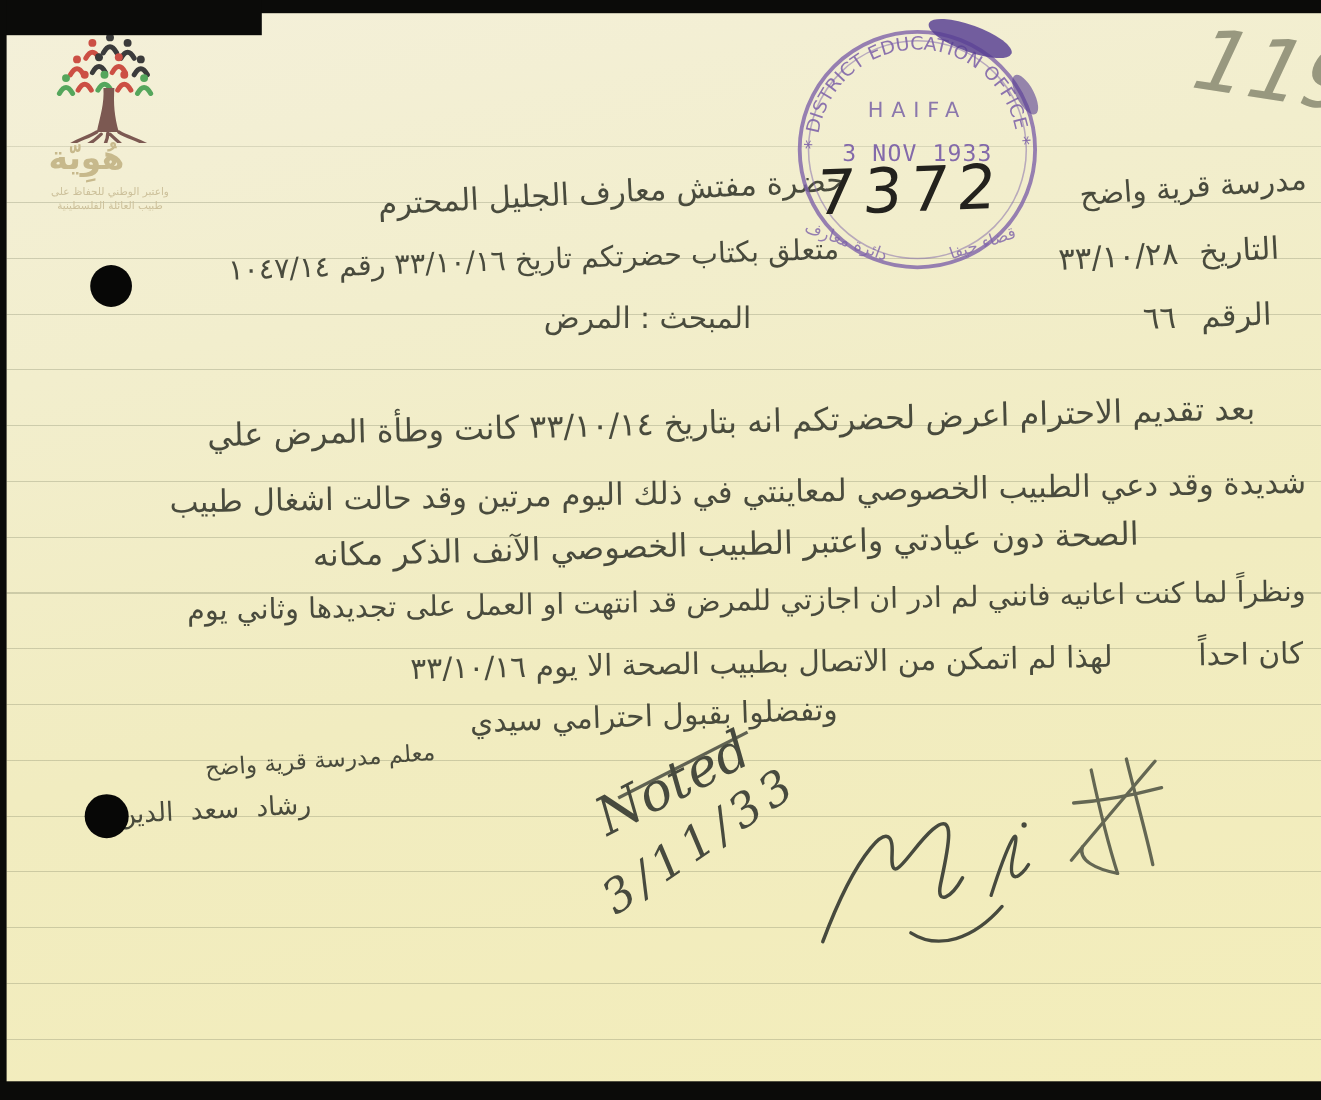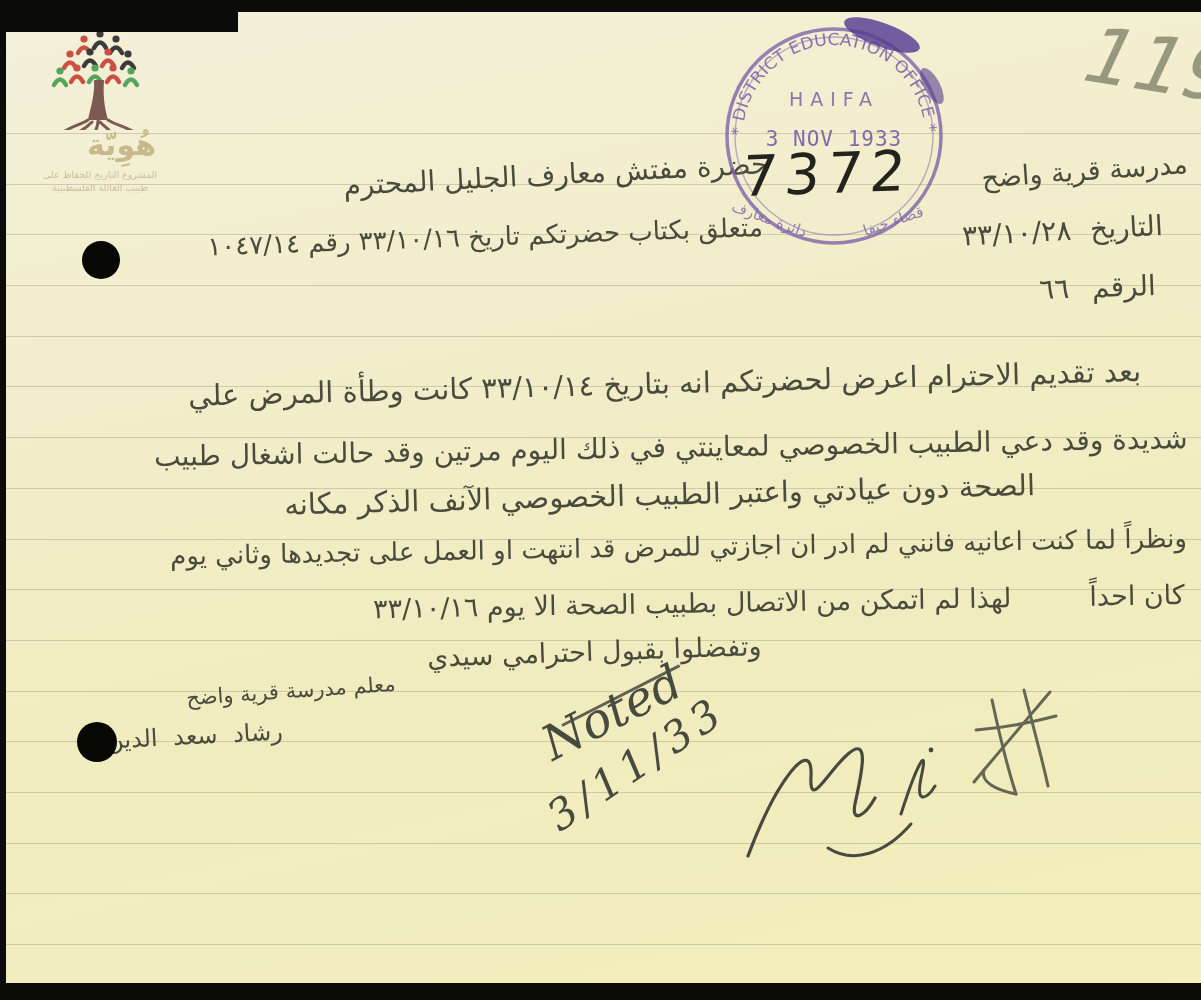--- a/index.html
+++ b/index.html
@@ -17,21 +17,21 @@
   .bar-top-left{left:0;top:0;width:238px;height:32px;}
   .bar-left{left:0;top:0;width:6px;height:1000px;}
   .bar-bottom{left:0;top:983px;width:1201px;height:17px;}
 
   .hole{position:absolute;background:#070706;border-radius:50%;}
   .hole-1{left:82px;top:241px;width:38px;height:38px;}
   .hole-2{left:77px;top:722px;width:40px;height:40px;}
 
   
   .logo-svg{position:absolute;left:50px;top:26px;}
-  .brand{position:absolute;left:44px;top:128px;width:112px;text-align:right;
+  .brand{position:absolute;left:44px;top:128px;width:112px;text-align:left;
          font-size:30px;font-weight:bold;color:#c7b98c;direction:rtl;line-height:1.1;}
   .tagline{position:absolute;width:140px;text-align:center;color:#ccc09a;
            font-size:9.5px;direction:rtl;line-height:1.2;}
   .tag1{left:30px;top:169px;}
   .tag2{left:30px;top:182px;}
 
   
   .folio{position:absolute;left:1086px;top:26px;font-size:78px;color:#8f8f77;opacity:.9;
          transform:rotate(9deg) skewX(-16deg);line-height:1;}
 
@@ -111,27 +111,28 @@
         <path d="M57 56 Q63 45 69 56" stroke="#cc4f44" stroke-width="4.5" fill="none"></path>
       <circle cx="81" cy="45" r="3.6" fill="#55a65c"></circle>
         <path d="M75 59 Q81 48 87 59" stroke="#55a65c" stroke-width="4.5" fill="none"></path>
     </g>
     <g>
       <path d="M44 54 C45 68 41 80 38 94 L58 94 C54 80 53 68 54 54 Z" fill="#7c5952"></path>
       <path d="M38 94 C30 99 20 101 12 107 M48 95 C48 101 46 104 44 108 M58 94 C66 99 76 101 86 107 M50 96 C56 102 60 104 62 108 M42 96 C36 102 30 106 24 108" stroke="#7c5952" stroke-width="3" fill="none" stroke-linecap="round"></path>
     </g>
   </svg>
   <div class="brand">هُوِيّة</div>
-  <div class="tagline tag1">المشروع التاريخ للحفاظ على</div>
+  <div class="tagline tag1">واعتبر الوطني للحفاظ على</div>
   <div class="tagline tag2">طبيب العائلة الفلسطينية</div>
 
   <div class="folio">119</div>
 
   <div class="hw rc-salutation">حضرة مفتش معارف الجليل المحترم</div>
   <div class="hw rc-reference">متعلق بكتاب حضرتكم تاريخ ٣٣/١٠/١٦ رقم ١٠٤٧/١٤</div>
+  <div class="hw rc-subject">المبحث : المرض</div>
 
   <div class="hw lh-school">مدرسة قرية واضح</div>
   <div class="hw lh-date">التاريخ ٣٣/١٠/٢٨</div>
   <div class="hw lh-num">الرقم ٦٦</div>
 
   <div class="stamp">
     <svg width="240" height="244" viewBox="-120 -120 240 244">
       <circle cx="0" cy="0" r="107" fill="none" stroke="#7e63a9" stroke-width="3.5" opacity="0.8"></circle>
       <circle cx="0" cy="0" r="99" fill="none" stroke="#7e63a9" stroke-width="1.4" opacity="0.5"></circle>
       <defs>

